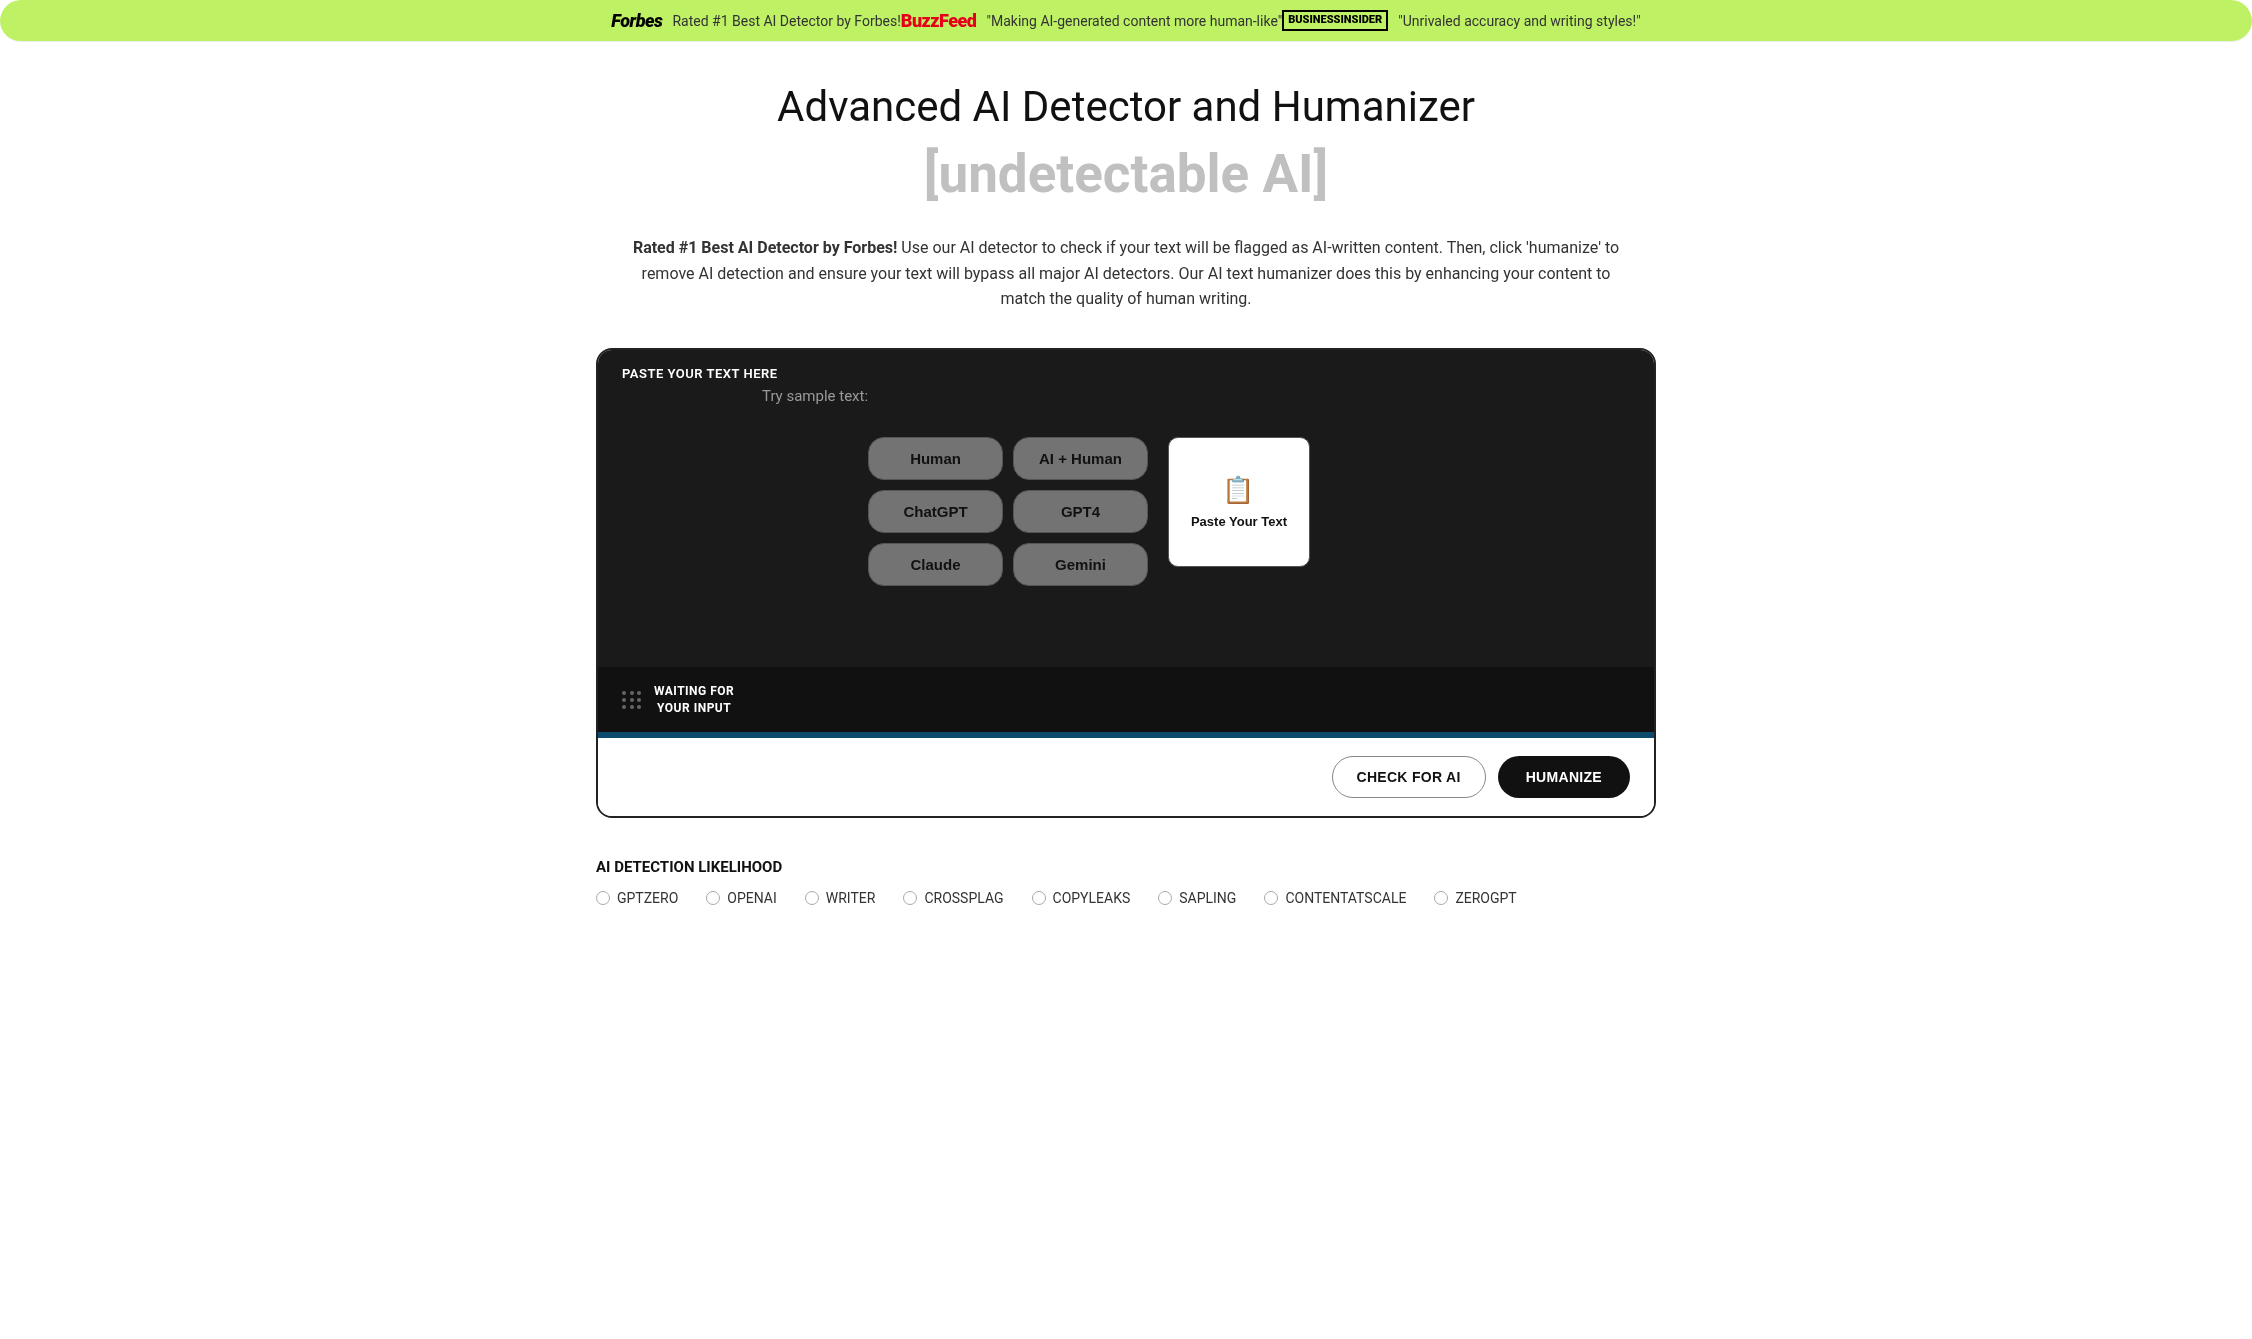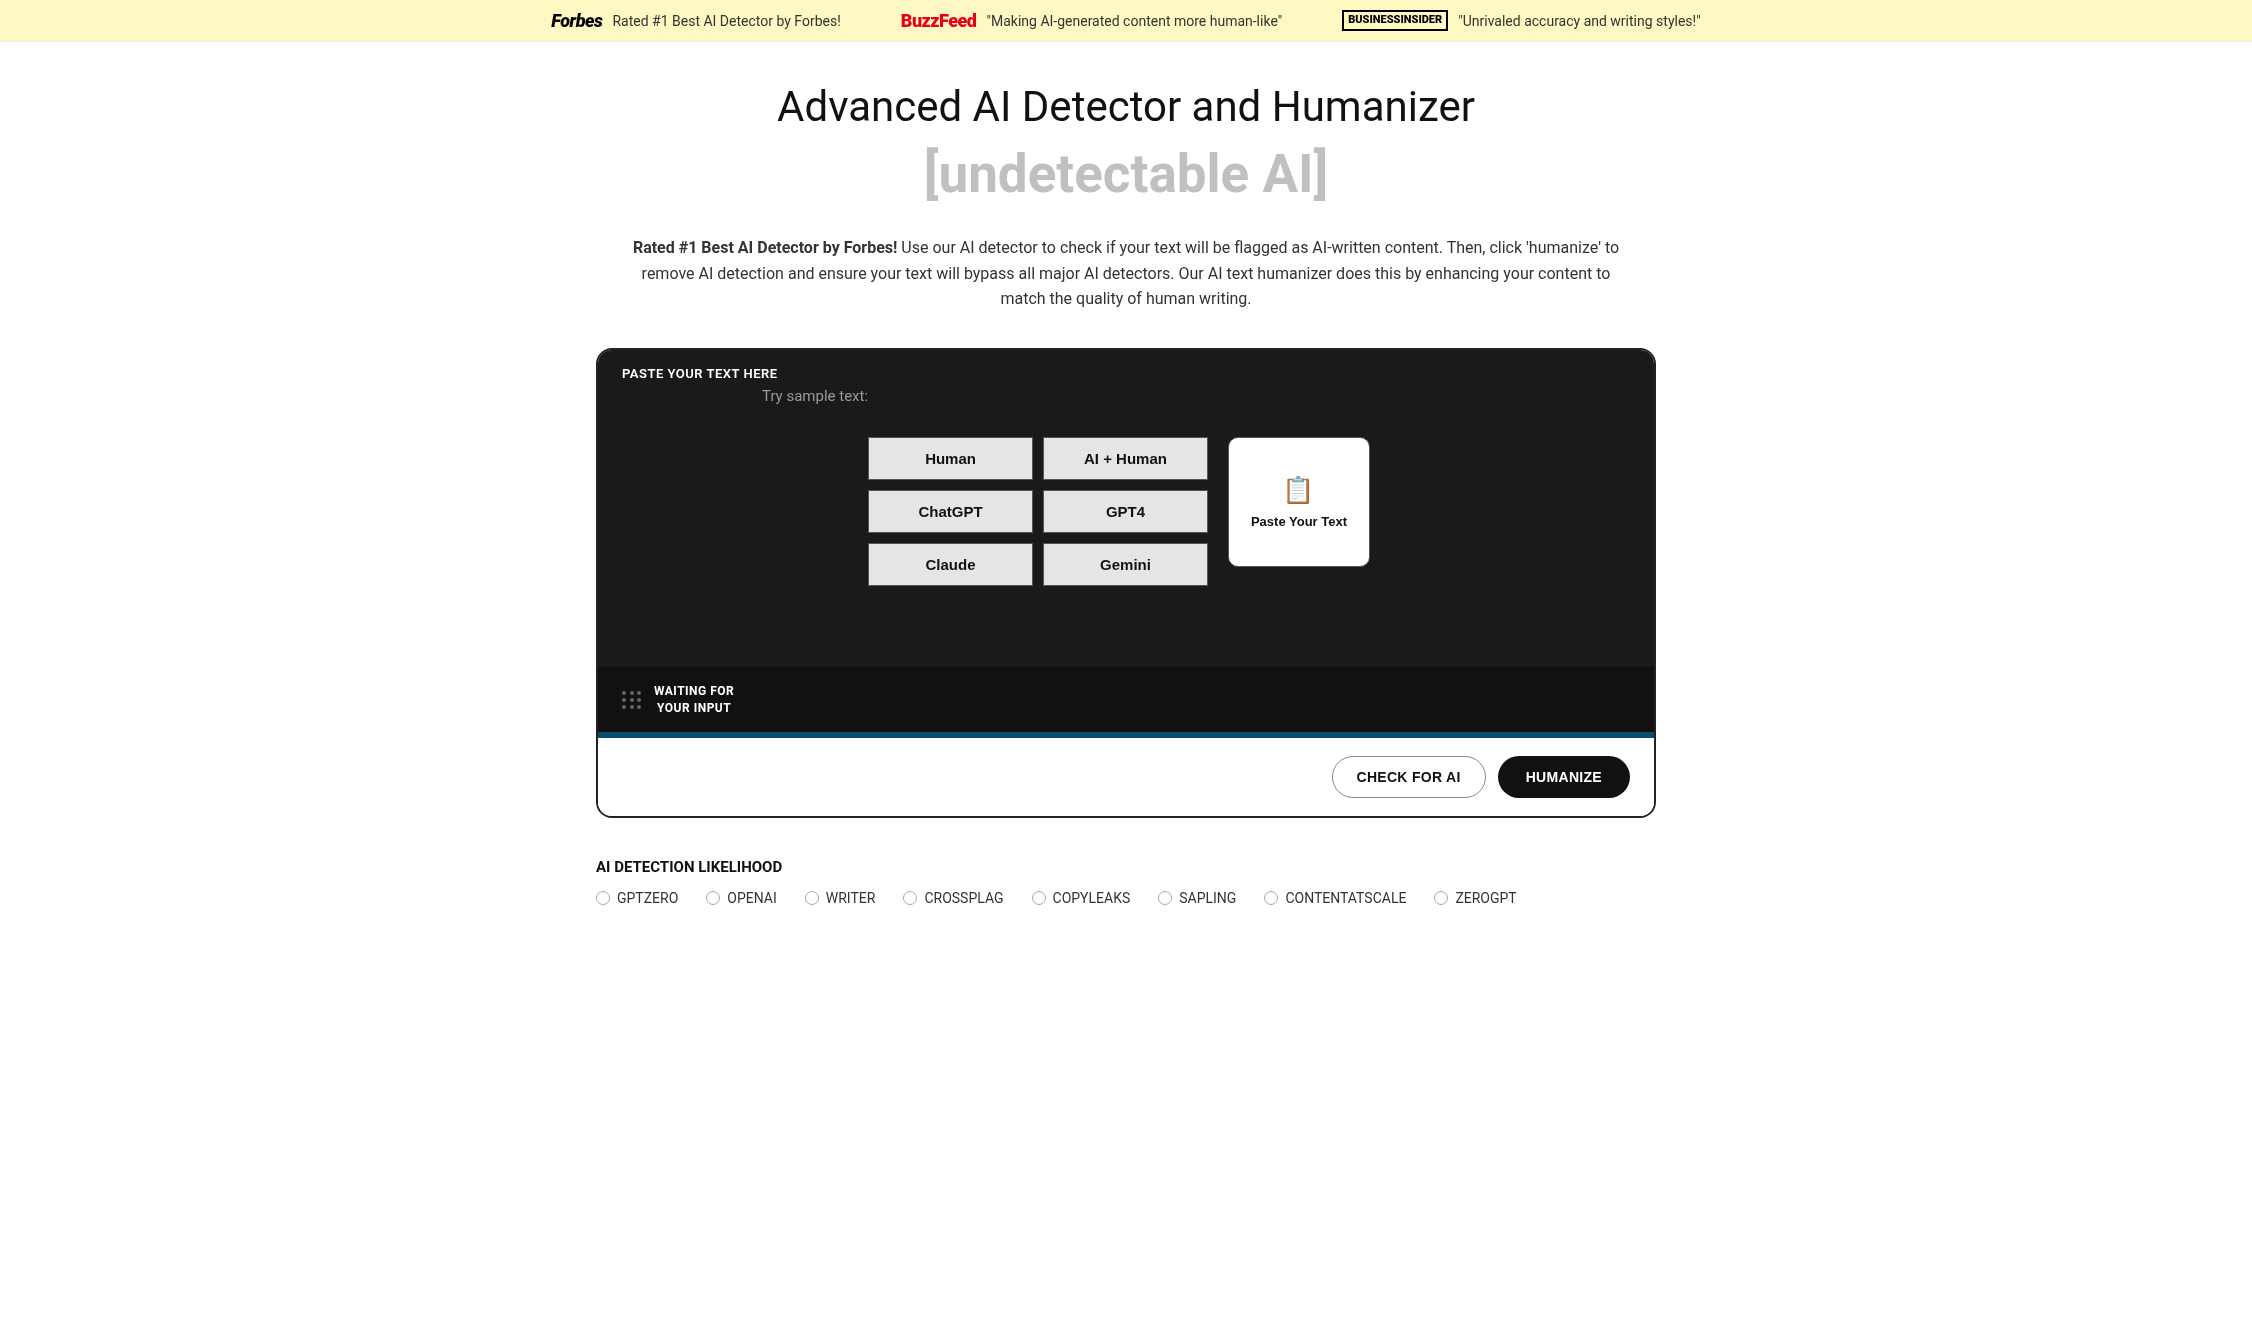--- a/index.html
+++ b/index.html
@@ -8,24 +8,24 @@
       background: #fff;
       color: #111;
       font-size: 16px;
     }
 
     
     .top-bar {
       display: flex;
       align-items: center;
       justify-content: center;
-      gap: 60px;
       padding: 10px 40px;
       border-bottom: 1px solid #eee;
-      background: #fef9c3;
+      background: #bef264;
+      border-radius: 24px;
     }
     .top-bar-item {
       display: flex;
       align-items: center;
       gap: 10px;
       font-size: 14px;
       color: #333;
     }
     .forbes-logo {
       font-weight: 900;
@@ -131,24 +131,24 @@
       gap: 20px;
     }
 
     .sample-grid {
       display: grid;
       grid-template-columns: 1fr 1fr;
       gap: 10px;
     }
 
     .sample-btn {
-      background: #e5e5e5;
+      background: #737373;
       border: 1.5px solid #555;
-      border-radius: 0;
-      padding: 12px 40px;
+      border-radius: 16px;
+      padding: 12px 25px;
       font-size: 15px;
       font-weight: 600;
       color: #111;
       cursor: pointer;
       min-width: 130px;
     }
 
     .paste-your-text-btn {
       background: #fff;
       border: 1.5px solid #555;

